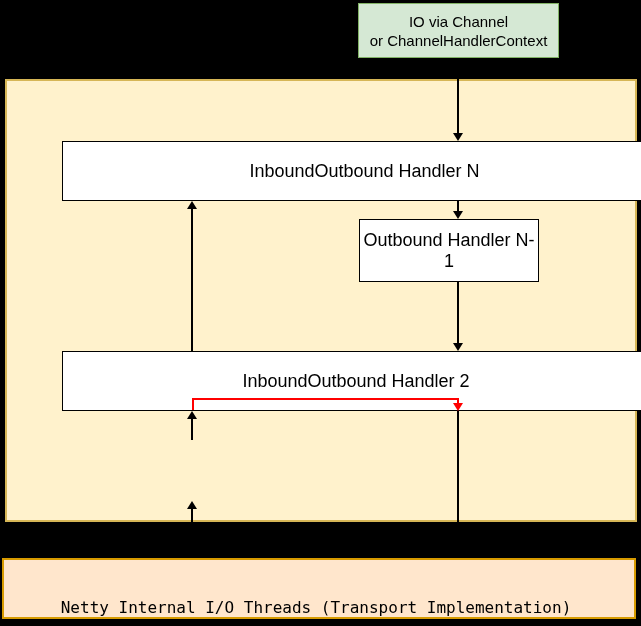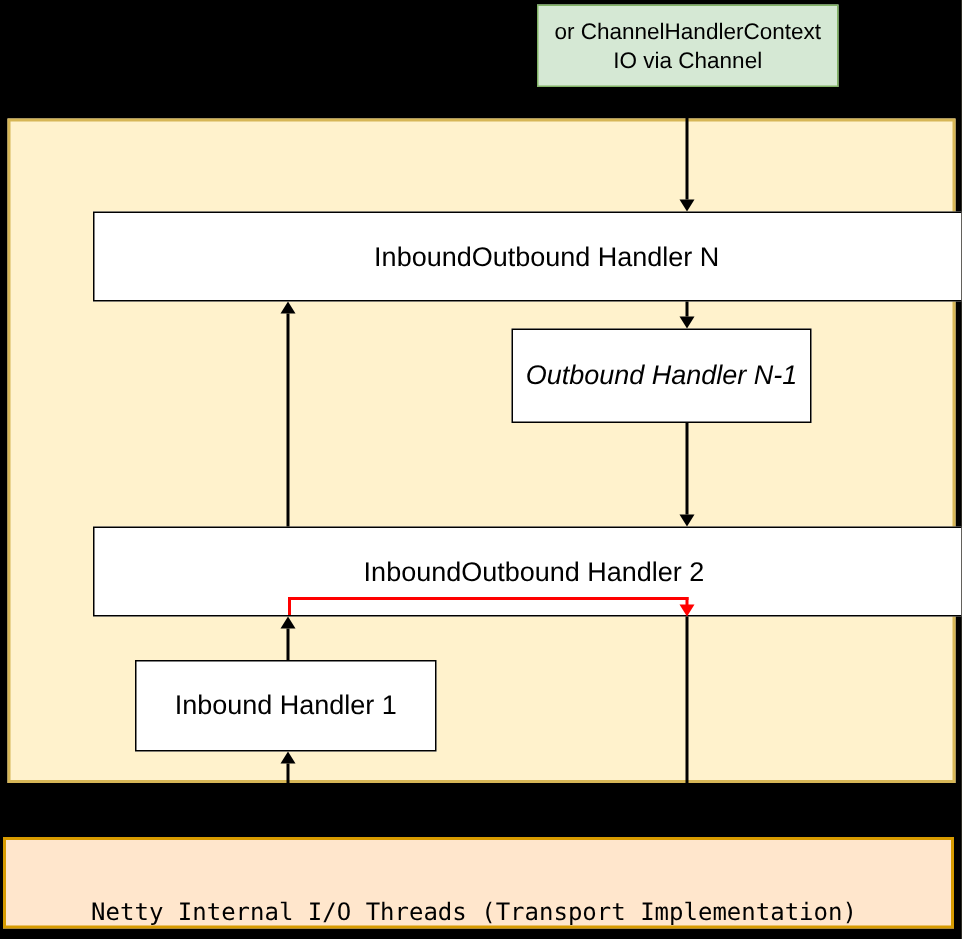--- a/index.html
+++ b/index.html
@@ -54,21 +54,21 @@
     box-sizing: border-box;
     background: #ffffff;
     border: 1px solid #000000;
     display: flex;
     align-items: center;
     justify-content: center;
     font-size: 18px;
     text-align: center;
   }
   .hbox.handler-n  { left: 62px;  top: 141px; width: 605px; height: 60px; }
-  .hbox.outbound-n1{ left: 341px; top: 219px; width: 200px; height: 63px; font-style: italic; }
+  .hbox.outbound-n1{ left: 359px; top: 219px; width: 180px; height: 63px; }
   .hbox.handler-2  { left: 62px;  top: 351px; width: 588px; height: 60px; }
   .hbox.inbound-1  { left: 90px;  top: 440px; width: 201px; height: 61px; }
 
   
   .vline {
     position: absolute;
     width: 2px;
     background: #000000;
   }
   .out1 { left: 457px; top: 58px;  height: 75px; }
@@ -135,37 +135,34 @@
     white-space: nowrap;
     font-family: "DejaVu Sans Mono", monospace;
   }
 </style>
 </head>
 <body>
 
 <div class="canvas">
 
   <div class="io-box">
+    <span>IO via Channel</span>
     <span>or ChannelHandlerContext</span>
-    <span>IO via Channel</span>
   </div>
 
   <div class="pipeline"></div>
 
   <div class="hbox handler-n">
     <span>InboundOutbound Handler N</span>
   </div>
   <div class="hbox outbound-n1">
     <span>Outbound Handler N-1</span>
   </div>
   <div class="hbox handler-2">
     <span>InboundOutbound Handler 2</span>
-  </div>
-  <div class="hbox inbound-1">
-    <span>Inbound Handler 1</span>
   </div>
 
   <div class="vline out1"></div>
   <div class="arrow-down ad1"></div>
   <div class="vline out2"></div>
   <div class="arrow-down ad2"></div>
   <div class="vline out3"></div>
   <div class="arrow-down ad3"></div>
   <div class="vline out4"></div>
 

